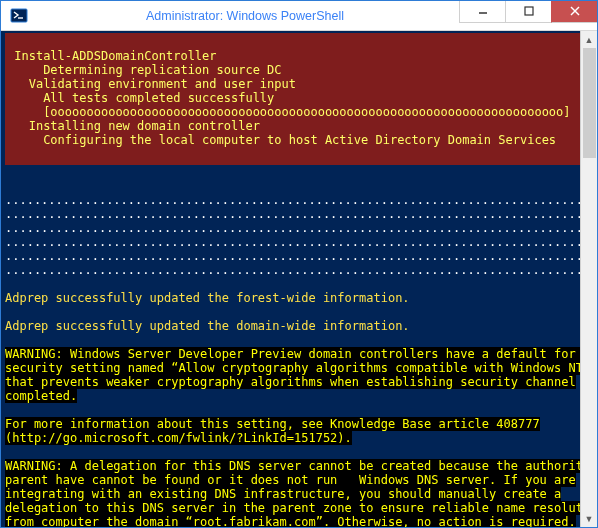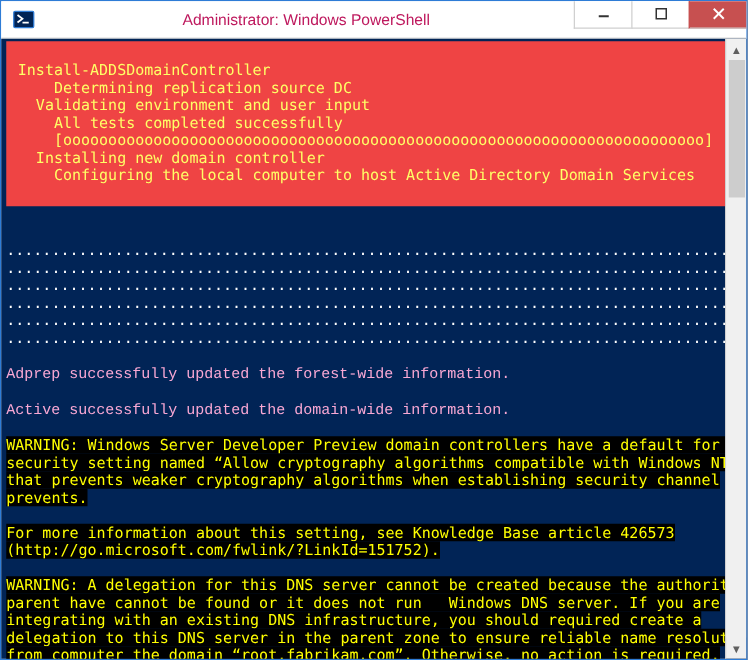--- a/index.html
+++ b/index.html
@@ -27,21 +27,21 @@
   }
   .titlebar .icon-slot {
     width: 24px; height: 24px;
     margin-left: 6px;
     display:flex;align-items:center;justify-content:center;
   }
   .titlebar .title {
     flex: 1;
     text-align: center;
     font-size: 12.5px;
-    color: #be185d;
+    color: #3b82f6;
     padding-right: 0;
   }
   .win-controls {
     display: flex;
     height: 22px;
     margin-top:-8px;
   }
   .win-btn {
     width: 46px;
     height: 22px;
@@ -99,30 +99,30 @@
   }
   .scrollbar .thumb {
     position:absolute;
     top:0; left:2px;
     width:13px; height:110px;
     background:#cdcdcd;
   }
 
   
   .green-block {
-    background: #ef4444;
+    background: #7f1d1d;
     color: #ffff66;
     display: block;
     padding: 2px 0 4px 2px;
   }
   .dotted-line {
     color:#ffffff;
     letter-spacing:0;
   }
-  .plain { color:#f9a8d4;font-family:Liberation Mono, monospace; }
+  .plain { color:#fde047; }
   
   .yob { color:#ffff00; background:#000000; }
 </style>
 </head>
 <body>
 
 <div class="window">
   <div class="titlebar">
     <div class="icon-slot">
       <svg width="18" height="18" viewBox="0 0 18 18">
@@ -165,33 +165,33 @@
 
 <span class="dotted-line">..................................................................................................</span>
 <span class="dotted-line">..................................................................................................</span>
 <span class="dotted-line">..................................................................................................</span>
 <span class="dotted-line">..................................................................................................</span>
 <span class="dotted-line">..................................................................................................</span>
 <span class="dotted-line">..................................................................................................</span>
 
 <span class="plain">Adprep successfully updated the forest-wide information.</span>
 
-<span class="plain">Active successfully updated the domain-wide information.</span>
+<span class="plain">Adprep successfully updated the domain-wide information.</span>
 
 <span class="yob">WARNING: Windows Server Developer Preview domain controllers have a default for the</span>
 <span class="yob">security setting named “Allow cryptography algorithms compatible with Windows NT 4.0”</span>
 <span class="yob">that prevents weaker cryptography algorithms when establishing security channel</span>
-<span class="yob">prevents.</span>
-
-<span class="yob">For more information about this setting, see Knowledge Base article 426573</span>
+<span class="yob">completed.</span>
+
+<span class="yob">For more information about this setting, see Knowledge Base article 408777</span>
 <span class="yob">(http://go.microsoft.com/fwlink/?LinkId=151752).</span>
 
 <span class="yob">WARNING: A delegation for this DNS server cannot be created because the authoritative</span>
 <span class="yob">parent have cannot be found or it does not run   Windows DNS server. If you are</span>
-<span class="yob">integrating with an existing DNS infrastructure, you should required create a</span>
+<span class="yob">integrating with an existing DNS infrastructure, you should manually create a</span>
 <span class="yob">delegation to this DNS server in the parent zone to ensure reliable name resolution</span>
 <span class="yob">from computer the domain “root.fabrikam.com”. Otherwise, no action is required.</span>
 </div>
     <div class="scrollbar">
       <div class="arrow">▲</div>
       <div class="track">
         <div class="thumb"></div>
       </div>
       <div class="arrow">▼</div>
     </div>

